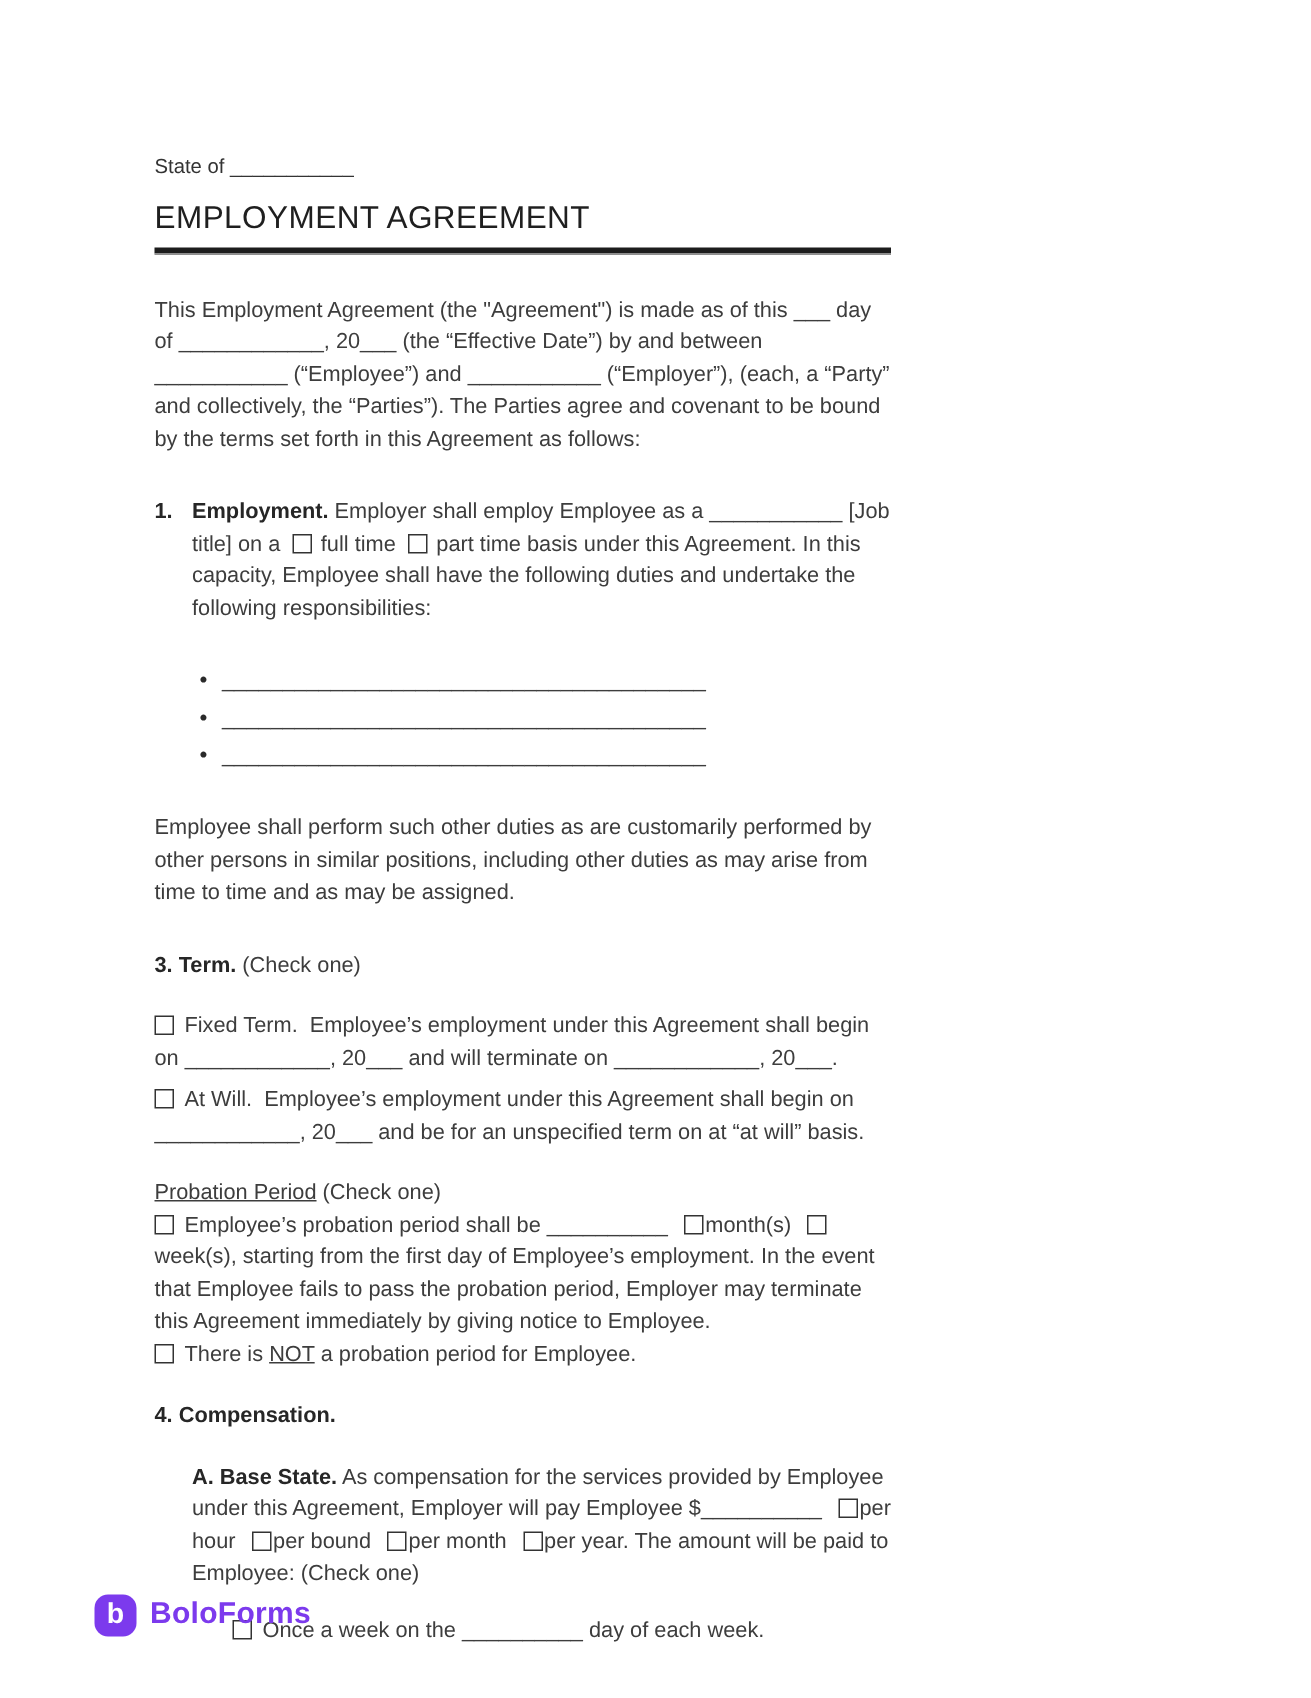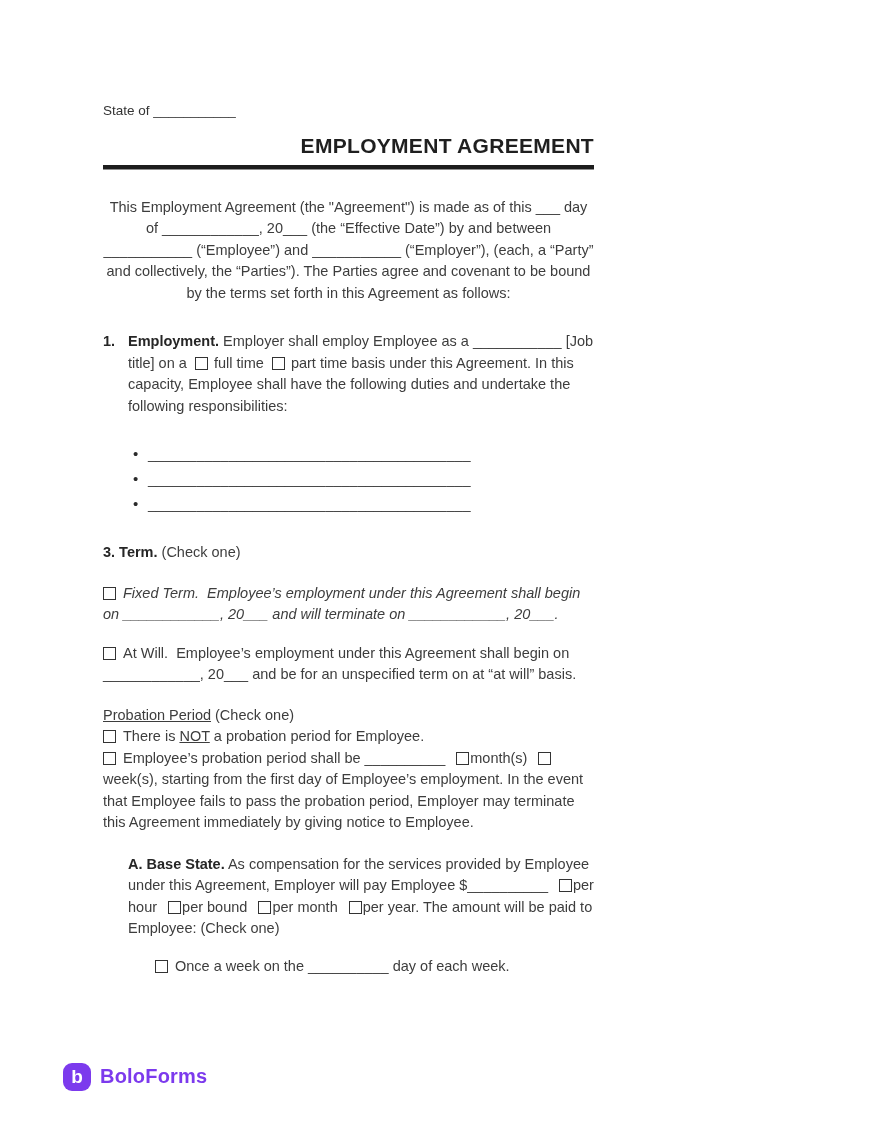--- a/index.html
+++ b/index.html
@@ -7,33 +7,33 @@
   .page {
     width: 698px; height: 1132px; position: relative; background: #fff;
     font-family: "Liberation Sans", "DejaVu Sans", sans-serif;
     font-size: 14.5px; line-height: 21.5px; color: #3d3d3d;
     padding: 100px 104px 0 103px; overflow: hidden;
   }
   .small { font-size: 13.5px; color: #333; }
   .b { font-weight: 700; color: #262626; }
   .u { text-decoration: underline; }
   .title {
-    text-align: right; font-size: 21px; font-weight: 700; color: #1f1f1f;
+    text-align: left; font-size: 21px; font-weight: 400; color: #1f1f1f;
     letter-spacing: 0.3px; margin: 12px 0 7px; line-height: 24px;
   }
   .rule {
     border-top: 4px solid #1d1d1d; border-bottom: 1px solid #8f8f8f;
     height: 2px; margin-bottom: 27px;
   }
   p, .blockdiv { margin: 0; }
   .mb16 { margin-bottom: 16px; }
-  .mb17 { margin-bottom: 17px; font-style: italic; }
+  .mb17 { margin-bottom: 6px; }
   .mb19 { margin-bottom: 19px; }
   .mb20 { margin-bottom: 20px; }
-  .mb27 { margin-bottom: 27px; text-align: center; }
+  .mb27 { margin-bottom: 27px; }
   .mb29 { margin-bottom: 29px; }
   .hang { position: relative; padding-left: 25px; }
   .hang .num { position: absolute; left: 0; top: 0; }
   .indent1 { padding-left: 25px; }
   .indent2 { padding-left: 52px; }
   .cb {
     display: inline-block; width: 13px; height: 13px;
     border: 1.5px solid #333; background: #fff; vertical-align: -2px;
   }
   .cb.lead  { margin: 0 7px 0 0; }
@@ -69,47 +69,49 @@
     <span class="cb mid"></span><span>full time</span>
     <span class="cb mid"></span><span>part time basis under this Agreement. In this capacity, Employee shall have the following duties and undertake the following responsibilities:</span>
   </div>
 
   <ul class="duties">
     <li><span class="bullet">•</span><span>________________________________________</span></li>
     <li><span class="bullet">•</span><span>________________________________________</span></li>
     <li><span class="bullet">•</span><span>________________________________________</span></li>
   </ul>
 
+  <p class="mb27">Employee shall perform such other duties as are customarily performed by other persons in similar positions, including other duties as may arise from time to time and as may be assigned.</p>
 
 
   <div class="mb19 blockdiv">
     <span class="b">3. Term.</span>
     <span>(Check one)</span>
   </div>
 
   <div class="mb17 blockdiv">
     <span class="cb lead"></span><span>Fixed Term.&nbsp; Employee’s employment under this Agreement shall begin on ____________, 20___ and will terminate on ____________, 20___.</span>
   </div>
 
   <div class="mb19 blockdiv">
     <span class="cb lead"></span><span>At Will.&nbsp; Employee’s employment under this Agreement shall begin on ____________, 20___ and be for an unspecified term on at “at will” basis.</span>
   </div>
 
   <div class="mb20 blockdiv">
     <div><span class="u">Probation Period</span><span> (Check one)</span></div>
     <div>
-      <span class="cb lead"></span><span>There is </span><span class="u">NOT</span><span> a probation period for Employee.</span>
-    </div>
-    <div>
       <span class="cb lead"></span><span>Employee’s probation period shall be __________</span>
       <span class="cb tight"></span><span>month(s)</span>
       <span class="cb tight"></span><span>week(s)</span><span>, starting from the first day of Employee’s employment. In the event that Employee fails to pass the probation period, Employer may terminate this Agreement immediately by giving notice to Employee.</span>
     </div>
+    <div>
+      <span class="cb lead"></span><span>There is </span><span class="u">NOT</span><span> a probation period for Employee.</span>
+    </div>
   </div>
 
+  <div class="mb19 blockdiv b">4. Compensation.</div>
 
   <div class="indent1 mb16 blockdiv">
     <span class="b">A. Base State.</span>
     <span>As compensation for the services provided by Employee under this Agreement, Employer will pay Employee $__________</span>
     <span class="cb tight"></span><span>per hour</span>
     <span class="cb tight"></span><span>per bound</span>
     <span class="cb tight"></span><span>per month</span>
     <span class="cb tight"></span><span>per year.</span>
     <span>The amount will be paid to Employee: (Check one)</span>
   </div>

